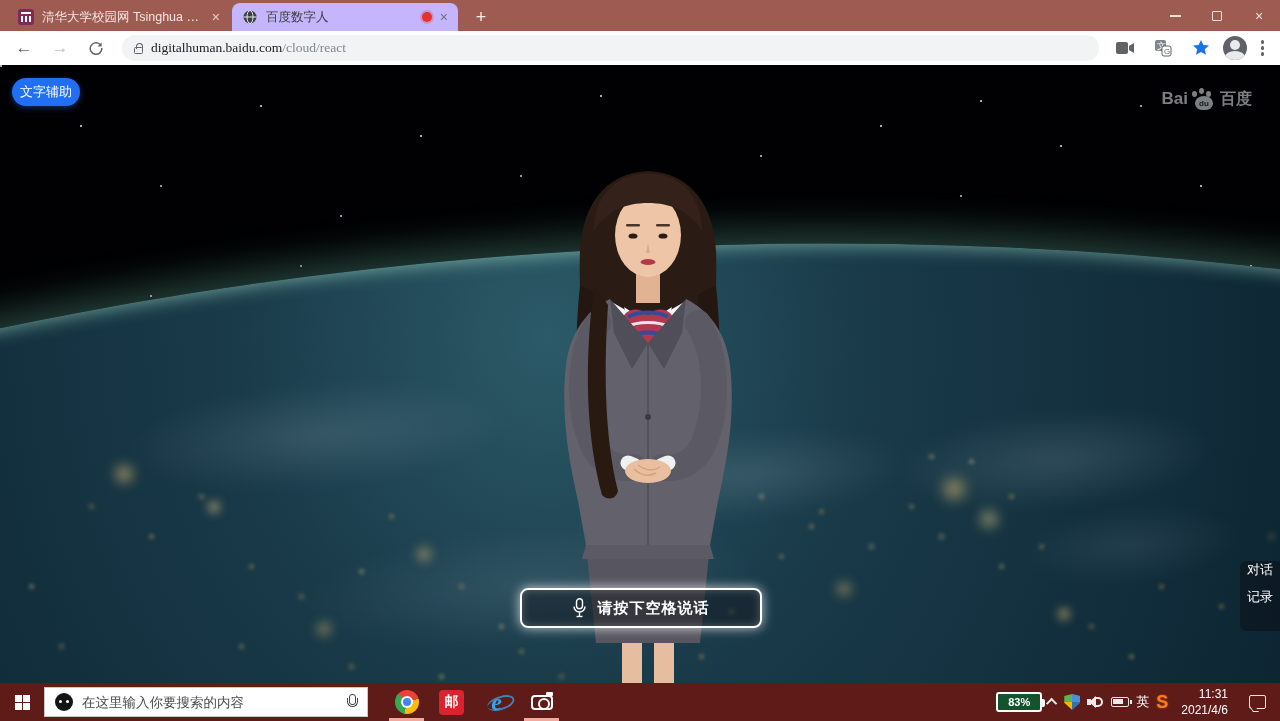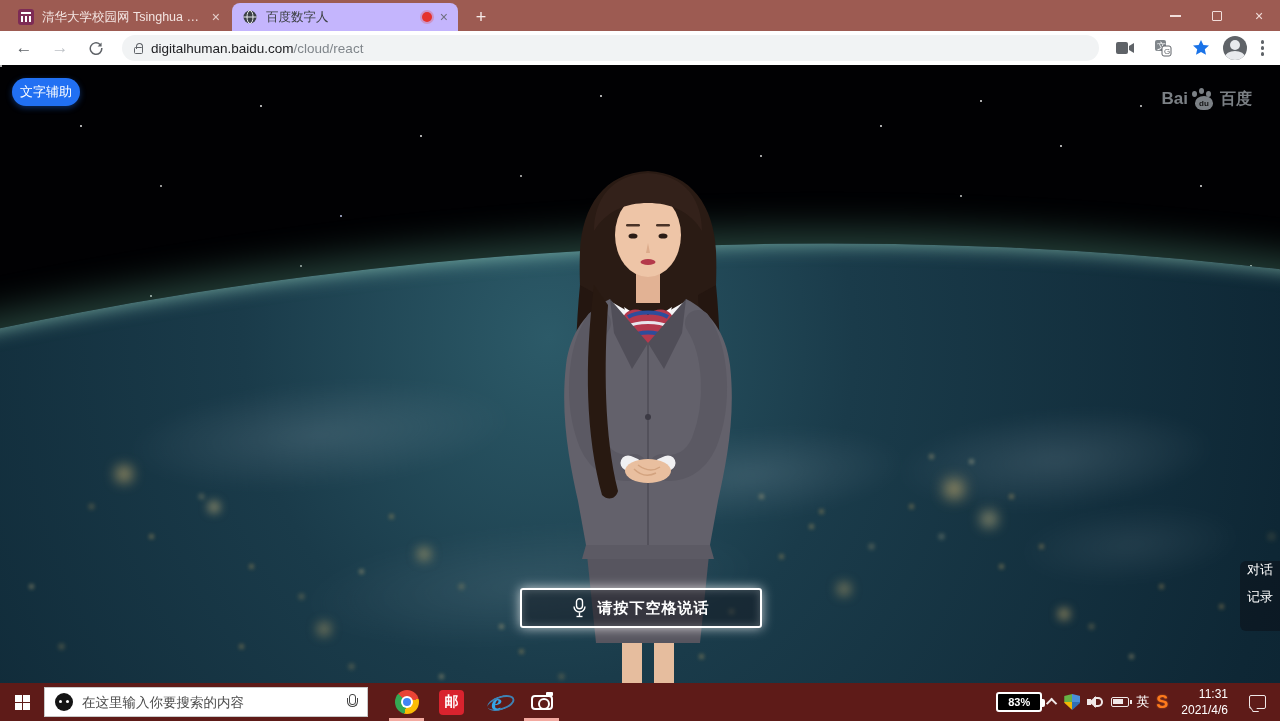--- a/index.html
+++ b/index.html
@@ -23,21 +23,21 @@
   .win-controls { position:absolute; right:0; top:0; height:31px; display:flex; }
   .win-btn { width:42px; height:31px; display:flex; align-items:center; justify-content:center; color:#f2dedb; font-size:14px; }
   .glyph-min { width:11px; height:2px; background:#f2dedb; }
   .glyph-restore { width:10px; height:10px; border:1.5px solid #f2dedb; border-radius:1px; }
 
   
   .navbar { position:absolute; left:0; top:31px; width:1280px; height:34px; background:#ffffff; display:flex; align-items:center; box-shadow:0 1px 0 rgba(0,0,0,.08); }
   .nav-ic { width:32px; height:28px; display:flex; align-items:center; justify-content:center; font-size:17px; color:#5f6368; flex:none; }
   .nav-ic.disabled { color:#bdc1c6; }
   .nav-left { display:flex; align-items:center; margin-left:8px; gap:4px; }
-  .urlbox { flex:1; height:26px; margin:0 10px; background:#f1f3f4; border-radius:13px; display:flex; align-items:center; padding:0 12px; gap:8px; }
+  .urlbox { flex:1; height:26px; margin:0 10px; background:#f1f3f4; border-radius:13px; display:flex; align-items:center; padding:0 12px; gap:8px;font-family:Liberation Serif, serif; }
   .url-text { font-size:13.5px; color:#202124; }
   .url-path { color:#80868b; }
   .lock { width:9px; height:7px; border:1.5px solid #5f6368; border-radius:1.5px; position:relative; margin-top:4px; flex:none; }
   .lock::before { content:""; position:absolute; left:1px; top:-5px; width:5px; height:5px; border:1.5px solid #5f6368; border-bottom:none; border-radius:4px 4px 0 0; }
   .nav-right { display:flex; align-items:center; gap:6px; margin-right:8px; }
   .avatar-btn { width:24px; height:24px; border-radius:50%; background:#5f6368; position:relative; overflow:hidden; }
   .avatar-btn::before { content:""; position:absolute; left:7px; top:4px; width:10px; height:10px; border-radius:50%; background:#e8eaed; }
   .avatar-btn::after { content:""; position:absolute; left:2px; top:15px; width:20px; height:12px; border-radius:50%; background:#e8eaed; }
   .dots { display:flex; flex-direction:column; gap:2.5px; padding:0 8px; }
   .dots i { width:3.5px; height:3.5px; border-radius:50%; background:#5f6368; }
@@ -78,21 +78,21 @@
 
   .baidu-logo { position:absolute; right:28px; top:23px; display:flex; align-items:center; gap:4px; opacity:.8; }
   .baidu-logo .latin { color:#9aa0a6; font-size:17px; font-weight:bold; }
   .paw { position:relative; width:24px; height:22px; flex:none; }
   .paw-pad { position:absolute; left:3px; top:8px; width:18px; height:14px; background:#9aa0a6; border-radius:50% 50% 45% 45%;
     display:flex; align-items:center; justify-content:center; color:#1a1a1a; font-size:8px; font-weight:bold; }
   .paw::before { content:""; position:absolute; left:0; top:3px; width:5px; height:6px; border-radius:50%; background:#9aa0a6;
     box-shadow:7px -3px 0 #9aa0a6, 14px 0 0 #9aa0a6; }
   .baidu-logo .cn { color:#9aa0a6; font-size:16px; font-weight:bold; }
 
-  .mic-pill { position:absolute; left:520px; top:523px; width:242px; height:40px; border-radius:3px;
+  .mic-pill { position:absolute; left:520px; top:523px; width:242px; height:40px; border-radius:8px;
     border:2.5px solid #ffffff; background:rgba(22,24,32,.5);
     box-shadow:0 0 12px rgba(255,255,255,.75), inset 0 0 8px rgba(255,255,255,.25);
     display:flex; align-items:center; justify-content:center; gap:12px; }
   .mic-label { color:#ffffff; font-size:15px; font-weight:bold; letter-spacing:1px; }
 
   .side-panel { position:absolute; right:0; top:496px; width:40px; height:70px; background:rgba(10,12,18,.45);
     border-radius:6px 0 0 6px; display:flex; flex-direction:column; align-items:center; gap:9px; }
   .side-tab { color:#fff; font-size:13px; }
 
   .watermark { position:absolute; left:1035px; top:541px; text-align:left; pointer-events:none; }
@@ -119,21 +119,21 @@
   .chrome-ic::before { content:""; position:absolute; left:6px; top:6px; width:12px; height:12px; border-radius:50%; background:#fff; }
   .chrome-ic::after { content:""; position:absolute; left:8px; top:8px; width:8px; height:8px; border-radius:50%; background:#4285f4; }
   .mail-ic { width:25px; height:25px; background:#d9232e; border-radius:4px; color:#fff; font-size:14px; font-weight:bold;
     display:flex; align-items:center; justify-content:center; }
   .ie-ic { color:#35a6e8; font-size:24px; font-weight:bold; font-family:"Liberation Serif", serif; font-style:italic; position:relative; line-height:1; }
   .ie-ic::after { content:""; position:absolute; left:-4px; top:6px; width:26px; height:10px; border:2px solid rgba(53,166,232,.75); border-left:none; border-radius:50%; transform:rotate(-18deg); }
   .cam-ic { width:22px; height:15px; border:2px solid #fff; border-radius:4px; position:relative; }
   .cam-ic::before { content:""; position:absolute; left:5px; top:1.5px; width:8px; height:8px; border:2px solid #fff; border-radius:50%; }
   .cam-ic::after { content:""; position:absolute; right:-2px; top:-5px; width:7px; height:4px; background:#fff; border-radius:1px; }
   .tray { margin-left:auto; display:flex; align-items:center; gap:7px; padding-right:6px; }
-  .battery-badge { width:46px; height:20px; border:2px solid #fff; border-radius:3px; background:#000000; position:relative;
+  .battery-badge { width:46px; height:20px; border:2px solid #fff; border-radius:3px; background:#14532d; position:relative;
     display:flex; align-items:center; justify-content:center; color:#fff; font-size:11px; font-weight:bold; }
   .battery-badge::after { content:""; position:absolute; right:-5px; top:5px; width:3px; height:8px; background:#fff; border-radius:0 2px 2px 0; }
   .chevron-up { width:8px; height:8px; border-left:2px solid #f0e8e8; border-top:2px solid #f0e8e8; transform:rotate(45deg) translateY(2px); }
   .shield { width:16px; height:16px; clip-path:polygon(50% 0, 100% 12%, 100% 55%, 50% 100%, 0 55%, 0 12%);
     background:conic-gradient(#4a90d9 0 25%, #3170b5 25% 50%, #f2b705 50% 75%, #67b246 75% 100%); position:relative; }
   .speaker { position:relative; width:17px; height:14px; }
   .speaker::before { content:""; position:absolute; left:0; top:4px; width:4px; height:6px; background:#f0e8e8; }
   .speaker::after { content:""; position:absolute; left:2px; top:1px; border-right:7px solid #f0e8e8; border-top:6px solid transparent; border-bottom:6px solid transparent; }
   .spk-wave { position:absolute; right:1px; top:2px; width:9px; height:10px; border:2px solid #f0e8e8; border-left:none; border-top-right-radius:9px; border-bottom-right-radius:9px; }
   .battery-glyph { width:18px; height:10px; border:1.5px solid #f0e8e8; border-radius:2px; position:relative; }

